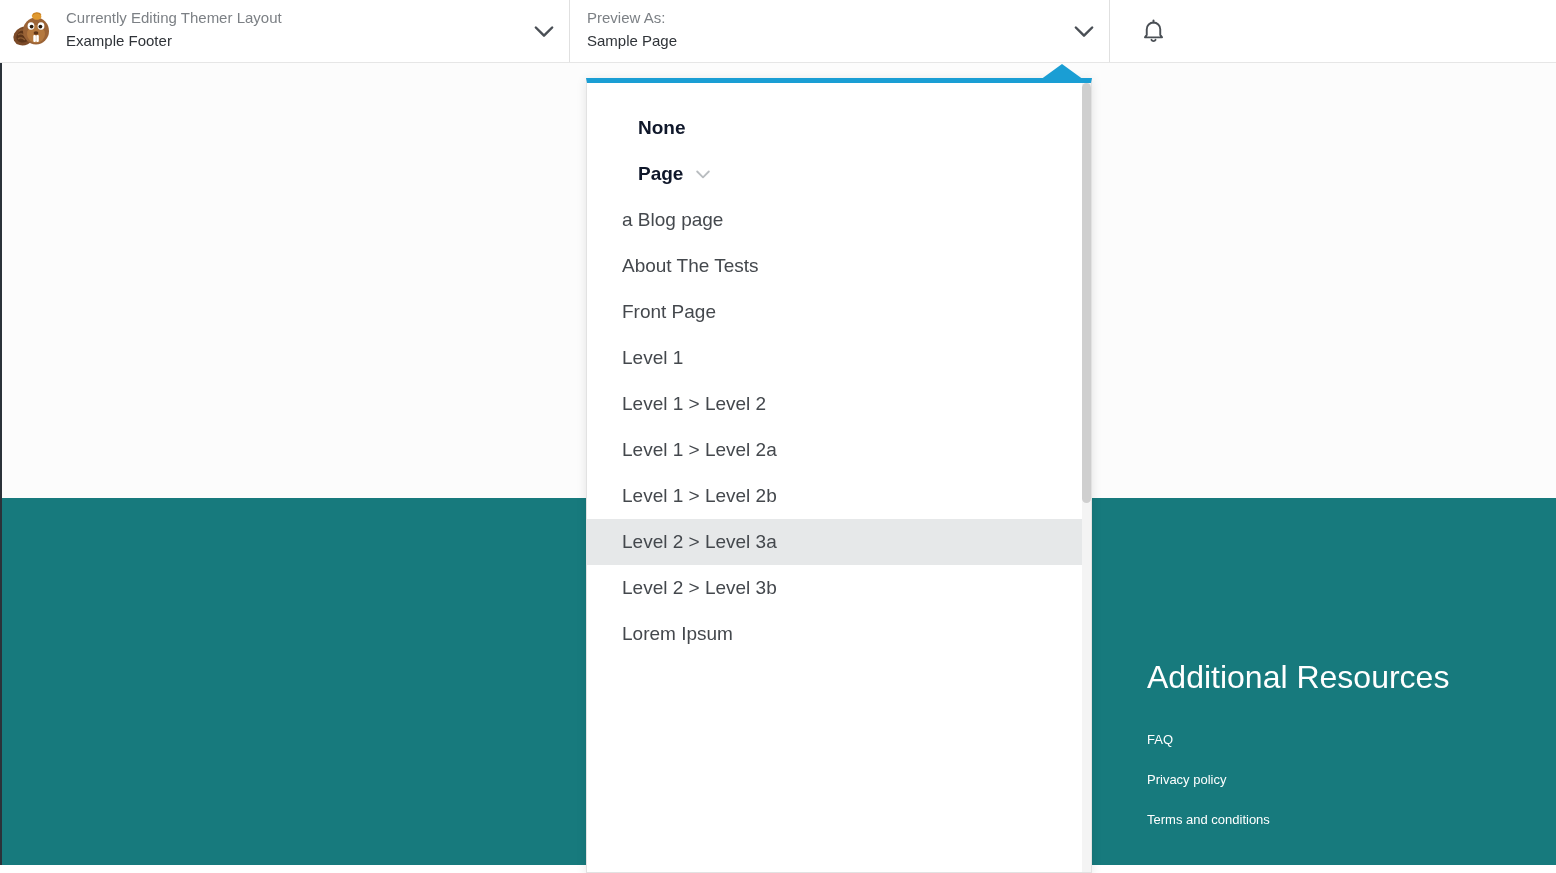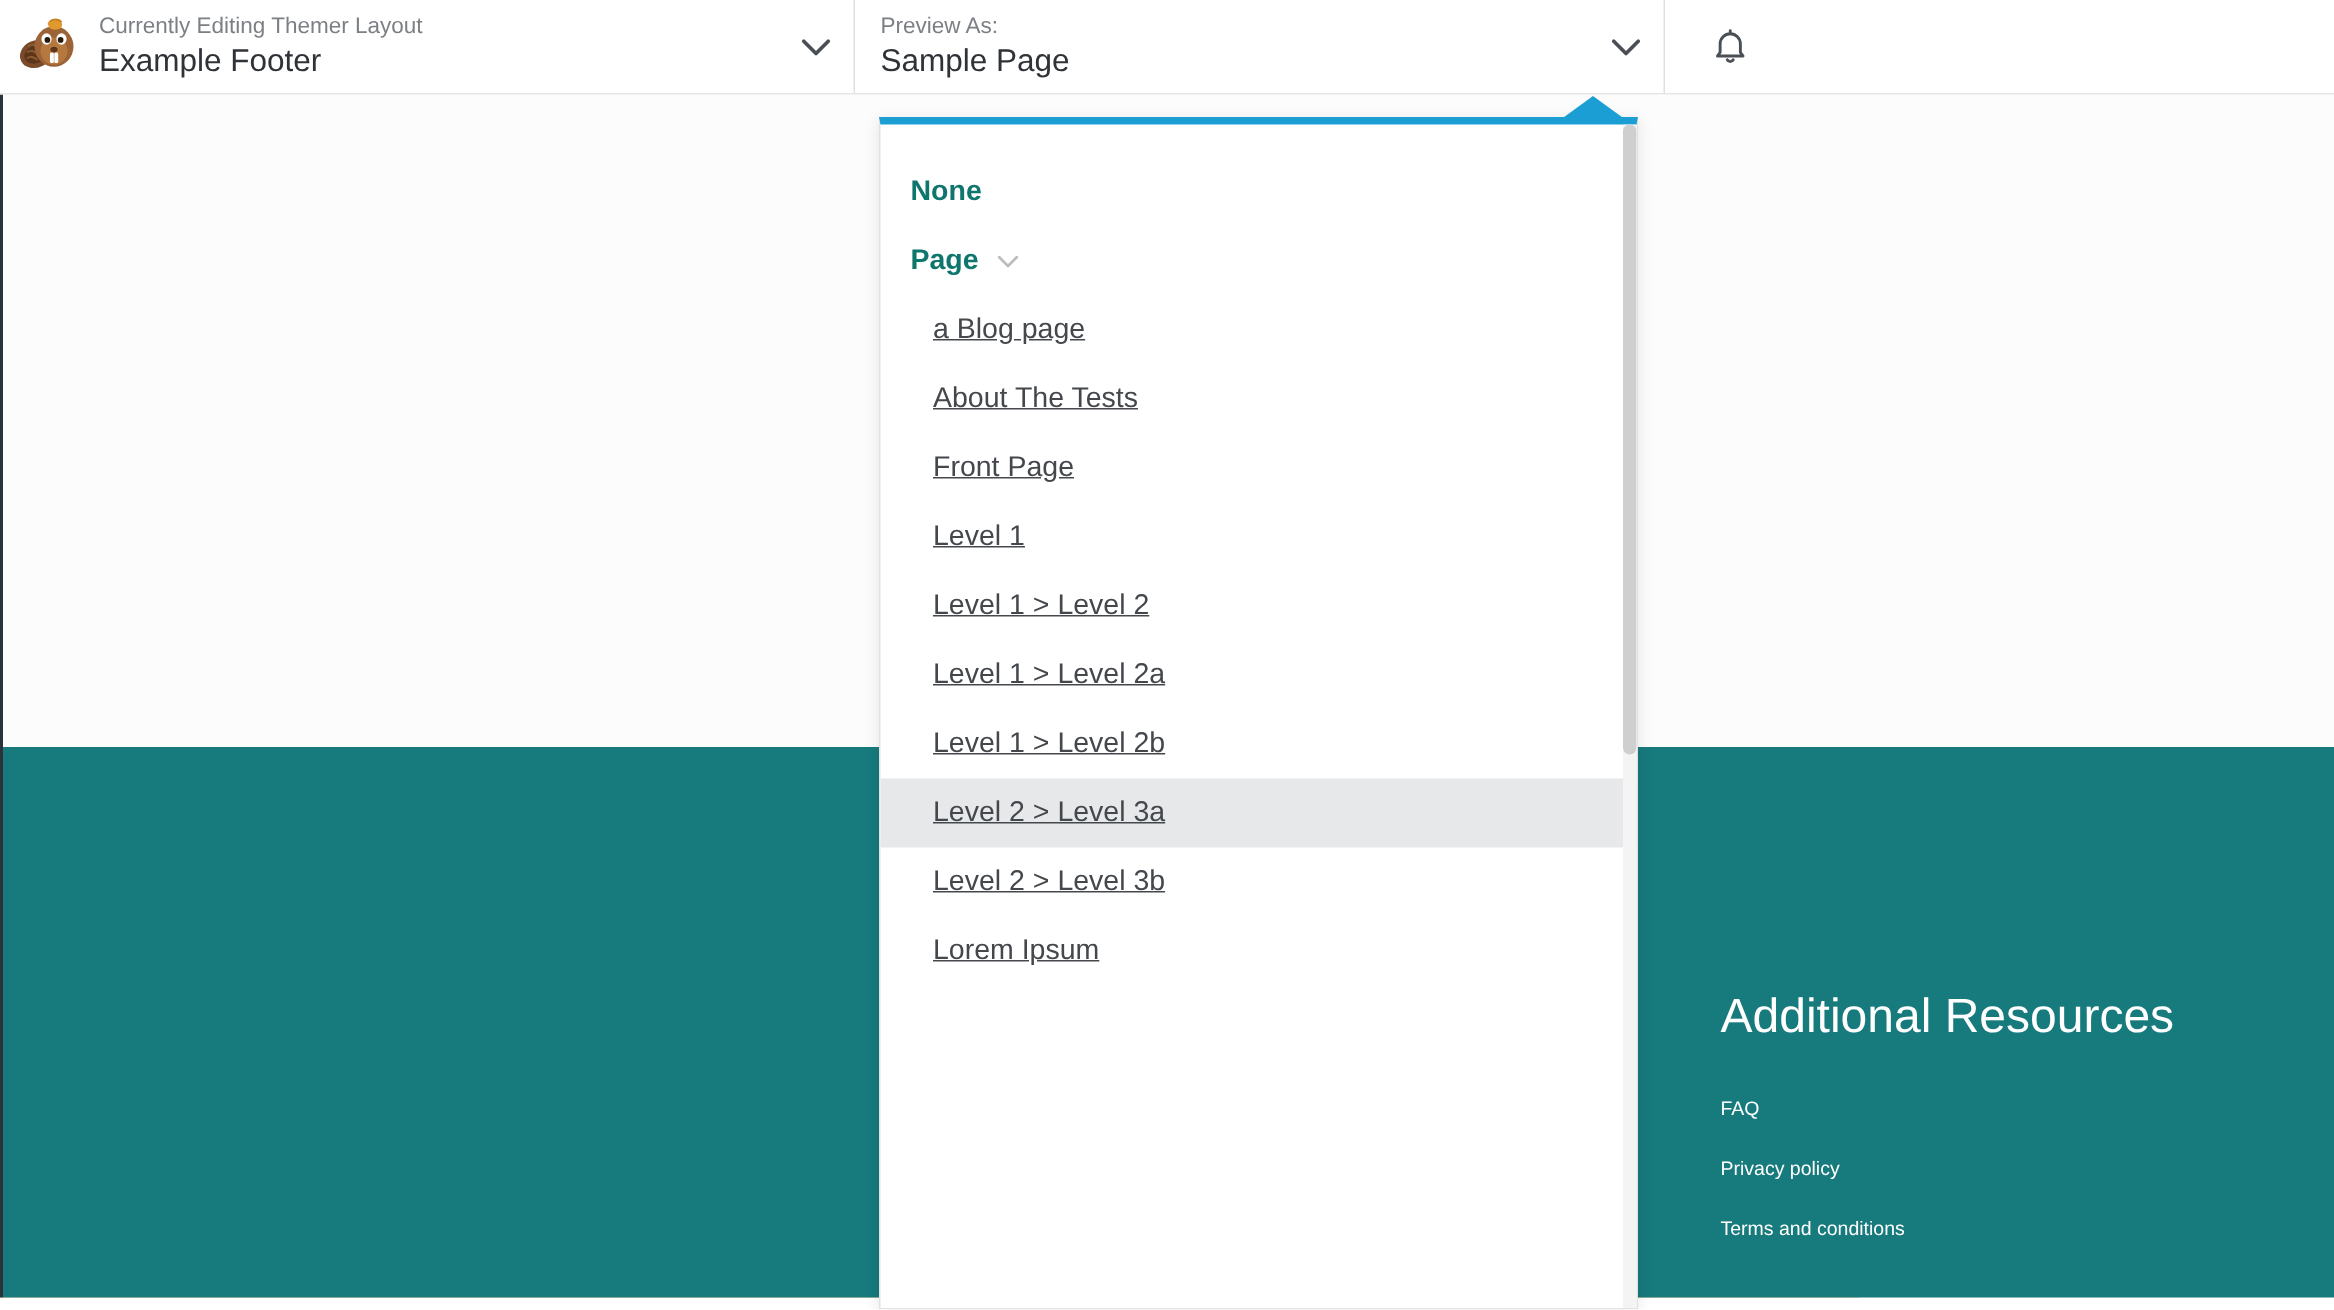--- a/index.html
+++ b/index.html
@@ -150,21 +150,21 @@
   #beaver-logo svg { display: block; }
 
   .bar-labels { flex: 1 1 auto; min-width: 0; }
   .bar-eyebrow {
     font-size: 15px;
     color: #7c8085;
     line-height: 18px;
     white-space: nowrap;
   }
   .bar-value {
-    font-size: 21px;
+    font-size: 15px;
     color: #2f3338;
     line-height: 27px;
     white-space: nowrap;
   }
   .bar-caret {
     flex: 0 0 50px;
     display: flex;
     align-items: center;
     justify-content: center;
     cursor: pointer;
@@ -205,27 +205,28 @@
 
   .dd-item {
     padding: 9px 20px 9px 20px;
     font-size: 19px;
     color: #44484d;
     line-height: 28px;
     cursor: pointer;
     white-space: nowrap;
   }
   .dd-item.group {
-    color: #0f766e;
+    color: #0f172a;
     font-weight: 700;
     display: flex;
     align-items: center;
     gap: 10px;
-  }
-  .dd-item.child { padding-left: 35px; text-decoration: underline; }
+    margin-left: 31px;
+  }
+  .dd-item.child { padding-left: 35px; }
   .dd-item.selected { background: #e6e8e9; }
 
   
   #dd-scrollbar-track {
     position: absolute;
     right: 0; top: 0;
     width: 9px; height: 100%;
     background: #f4f4f4;
     z-index: 42;
   }

